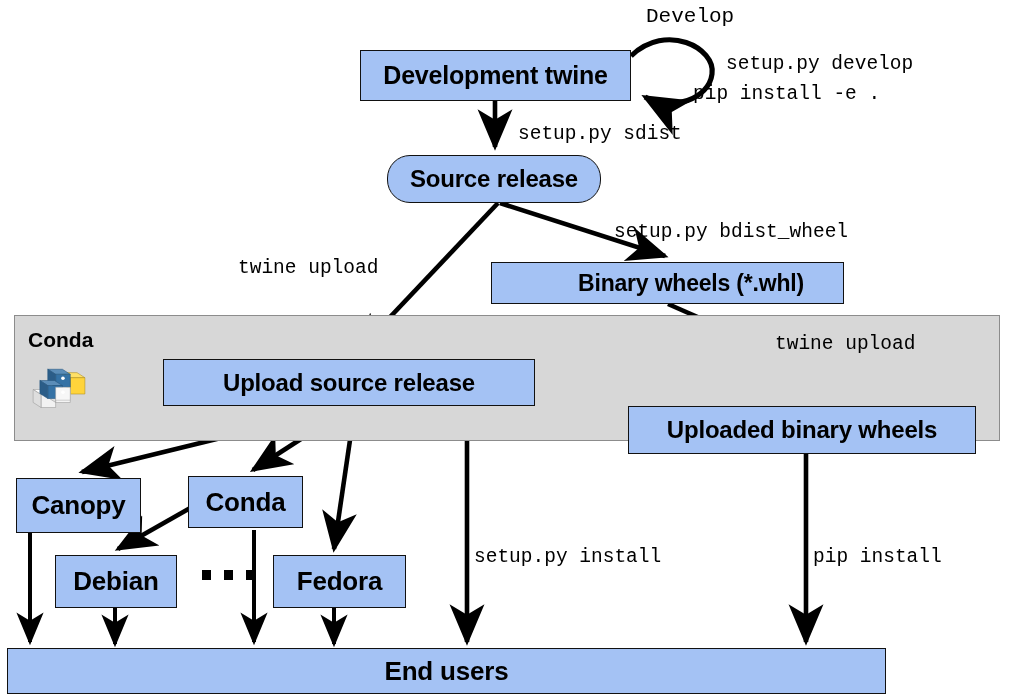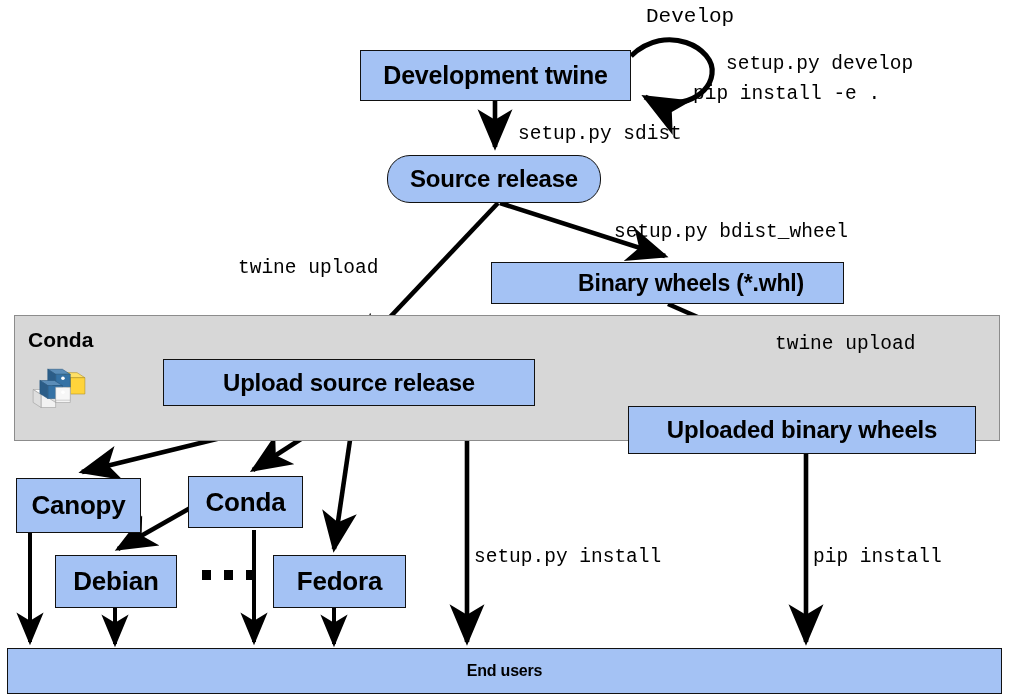--- a/index.html
+++ b/index.html
@@ -172,21 +172,21 @@
 
   <div class="node" style="left: 360px; top: 50px; width: 271px; height: 51px; font-size: 25px;">Development  twine</div>
   <div class="node" style="left: 387px; top: 155px; width: 214px; height: 48px; font-size: 24px; border-radius: 23px;">Source release</div>
   <div class="node" style="left: 491px; top: 262px; width: 353px; height: 42px; font-size: 23px; padding-left: 47px;">Binary wheels (*.whl)</div>
   <div class="node" style="left: 163px; top: 359px; width: 372px; height: 47px; font-size: 24px;">Upload source release</div>
   <div class="node" style="left: 628px; top: 369px; width: 348px; height: 48px; font-size: 24px; margin-top: 37px;">Uploaded binary wheels</div>
   <div class="node" style="left: 16px; top: 478px; width: 125px; height: 55px; font-size: 26px;">Canopy</div>
   <div class="node" style="left: 188px; top: 476px; width: 115px; height: 52px; font-size: 26px;">Conda</div>
   <div class="node" style="left: 55px; top: 555px; width: 122px; height: 53px; font-size: 26px;">Debian</div>
   <div class="node" style="left: 273px; top: 555px; width: 133px; height: 53px; font-size: 26px;">Fedora</div>
-  <div class="node" style="left: 7px; top: 648px; width: 995px; height: 46px; font-size: 16px;">End users</div>
+  <div class="node" style="left: 7px; top: 648px; width: 879px; height: 46px; font-size: 26px;">End users</div>
 
   <div class="edge-label sans" style="left: 646px; top: 4px;">Develop</div>
   <div class="edge-label" style="left: 726px; top: 52px; font-family: Liberation Mono, monospace;">setup.py develop</div>
   <div class="edge-label" style="left: 693px; top: 82px;">pip install -e .</div>
   <div class="edge-label" style="left: 518px; top: 122px;">setup.py sdist</div>
   <div class="edge-label" style="left: 614px; top: 220px;">setup.py bdist_wheel</div>
   <div class="edge-label" style="left: 238px; top: 256px;">twine upload</div>
   <div class="edge-label" style="left: 775px; top: 332px;">twine upload</div>
   <div class="edge-label" style="left: 474px; top: 545px;">setup.py install</div>
   <div class="edge-label" style="left: 813px; top: 545px;">pip install</div>

